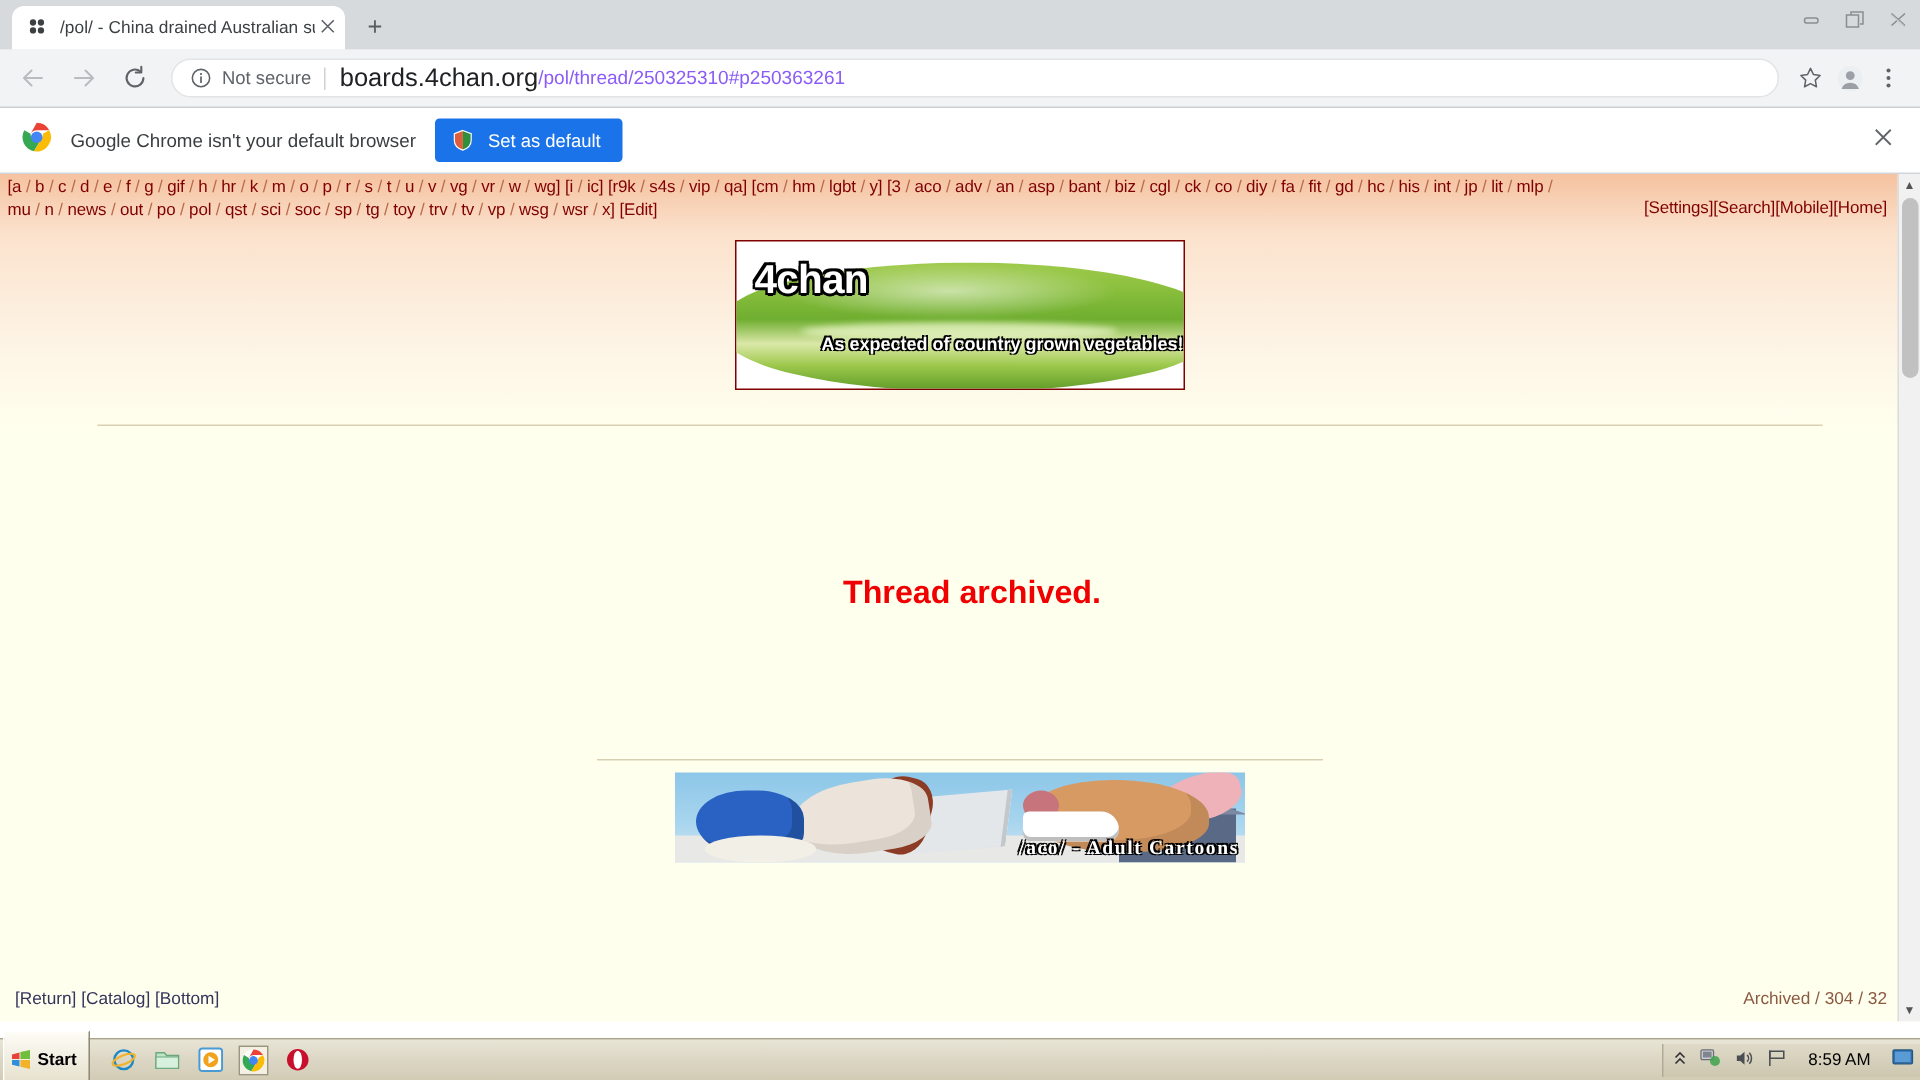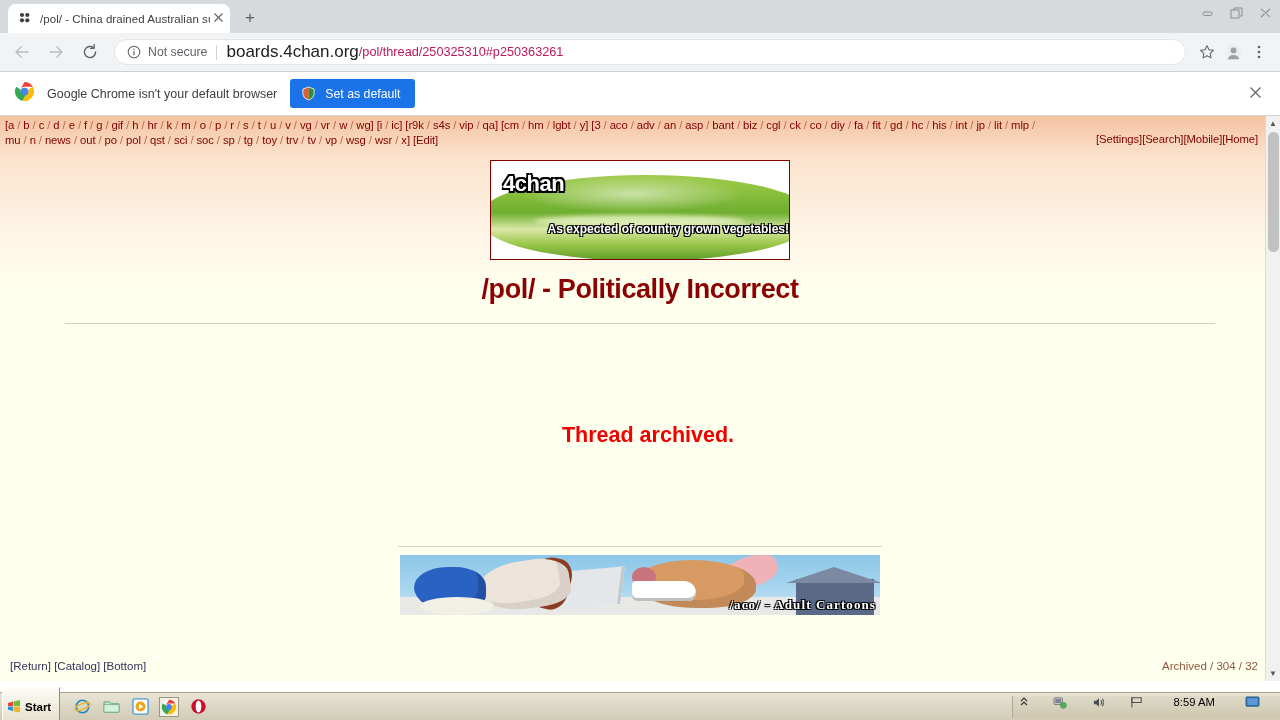--- a/index.html
+++ b/index.html
@@ -63,21 +63,21 @@
   .omnibox {
     flex: 1 1 auto; height: 26px; background: #fff;
     border-radius: 13px; display: flex; align-items: center;
     padding: 0 12px; margin: 0 8px 0 4px; font-size: 12.5px;
     border: 1px solid #e2e4e6;
   }
   .info-icon { margin-right: 7px; color: #5f6368; display:flex; align-items:center;}
   .notsecure { color: #5f6368; font-size: 12.3px; margin-right: 9px; }
   .omni-sep { width:1px; height:15px; background:#cfd2d5; margin-right:9px; }
   .url-host { color: #202124; font-size: 17px; }
-  .url-path { color: #be185d; font-size: 12.7px; }
+  .url-path { color: #8b5cf6; font-size: 12.7px; }
   .tbicon { width: 26px; height: 26px; display:flex; align-items:center; justify-content:center; color:#5f6368; }
 
   
   .infobar {
     height: 44px; background: #fff; border-bottom: 1px solid #d3d6d8;
     display: flex; align-items: center; padding: 0 14px;
   }
   .infobar-text { font-size: 12.5px; color: #3b3e41; margin-left: 12px; }
   .setdefault {
     margin-left: 13px; background: #1a73e8; color: #fff;
@@ -114,21 +114,21 @@
       radial-gradient(ellipse 180px 30px at 46% 22%, rgba(255,255,255,.55), rgba(255,255,255,0) 62%),
       linear-gradient(180deg, #9fca4c 0%, #8dc13e 18%, #6fae30 44%, #dbe8a8 63%, #9cc84b 80%, #5d9a27 100%);
   }
   .cuke:after {
     content:""; position:absolute; left:16%; top:46%; width:64%; height:14%;
     background: rgba(235,245,200,.75); border-radius:50%; filter: blur(2px);
   }
   .banner-4chan {
     position: absolute; left: 12px; top: 10px; z-index: 3;
     font-family: "Liberation Sans", sans-serif; font-weight: bold;
-    font-size: 22px; color: #fff; letter-spacing: -0.5px;
+    font-size: 27px; color: #fff; letter-spacing: -0.5px;
     text-shadow: -1.6px -1.6px 0 #000, 1.6px -1.6px 0 #000, -1.6px 1.6px 0 #000,
                  1.6px 1.6px 0 #000, 0 2px 0 #000, 2px 0 0 #000;
   }
   .banner-caption {
     position: absolute; left: 0; right: 0; top: 61px; z-index: 3;
     text-align: right; font-weight: bold; font-size: 12px; color: #fff;
     text-shadow: -1.2px -1.2px 0 #000, 1.2px -1.2px 0 #000, -1.2px 1.2px 0 #000, 1.2px 1.2px 0 #000;
   }
 
   .boardtitle {
@@ -138,21 +138,21 @@
   .hr-top { border: 0; border-top: 1px solid #d9d0b4; margin: 18px 65px 0 65px; }
 
   .archived-msg {
     text-align: center; color: #f00000; font-weight: bold;
     font-size: 21.5px; line-height: 30px; margin-top: 96px; padding-left: 16px;
   }
 
   .hr-bot { border: 0; border-top: 1px solid #d9d0b4; margin: 96px 398px 0 398px; }
   .adbanner-wrap { text-align: center; margin-top: 8px; }
   .adbanner {
-    width: 480px; height: 60px; display: inline-block; position: relative;
+    width: 380px; height: 60px; display: inline-block; position: relative;
     overflow: hidden; background: linear-gradient(#8cc6e8 0%, #a8d5ee 55%, #cfe6f3 100%);
   }
   .ad-hill {
     position:absolute; left:0; bottom:0; width:100%; height:18px;
     background:#e8e8e6;
   }
   .ad-house {
     position:absolute; right:6px; bottom:0; width:78px; height:36px;
     background:#5a6a86;
   }
@@ -267,22 +267,22 @@
     border: 1px solid #8e8a73; border-top-color:#fff; border-left-color:#fff;
     font-size: 11.5px; font-weight: bold; color: #000;
   }
   .start-flag {
     width: 14px; height: 13px; margin-right: 4px; display:inline-block; position:relative;
   }
   .qlaunch { display: flex; align-items: center; margin-left: 12px; gap: 9px; }
   .ql-item { width: 20px; height: 20px; display:flex; align-items:center; justify-content:center; }
   .ql-item.active { border: 1px solid #9b9680; background: #f4f1e4; }
   .tray {
-    margin-left: auto; height: 22px; display: flex; 
-    padding: 0 20px 0 6px; gap: 24px;
+    margin-left: auto; height: 22px; display: flex; align-items: center;
+    padding: 0 4px 0 6px; gap: 8px;
     background: linear-gradient(#dfdaC8, #cdc7b0); border-left: 1px solid #b0aa92;
     font-size: 11px; color: #000;
   }
   .tray-time { margin: 0 6px; font-size: 11.3px; }
 </style>
 </head>
 <body>
 
 <div class="browser">
 
@@ -418,21 +418,20 @@
       </div>
 
     <div class="banner-wrap">
       <div class="banner">
         <div class="cuke"></div>
         <div class="banner-4chan">4chan</div>
         <div class="banner-caption">As expected of country grown vegetables!</div>
       </div>
     </div>
 
-    <div class="boardtitle">/pol/ - Politically Incorrect</div>
     <hr class="hr-top">
 
     <div class="archived-msg">
       <div>Thread archived.</div>
     </div>
 
     <hr class="hr-bot">
 
     <div class="adbanner-wrap">
       <div class="adbanner">

